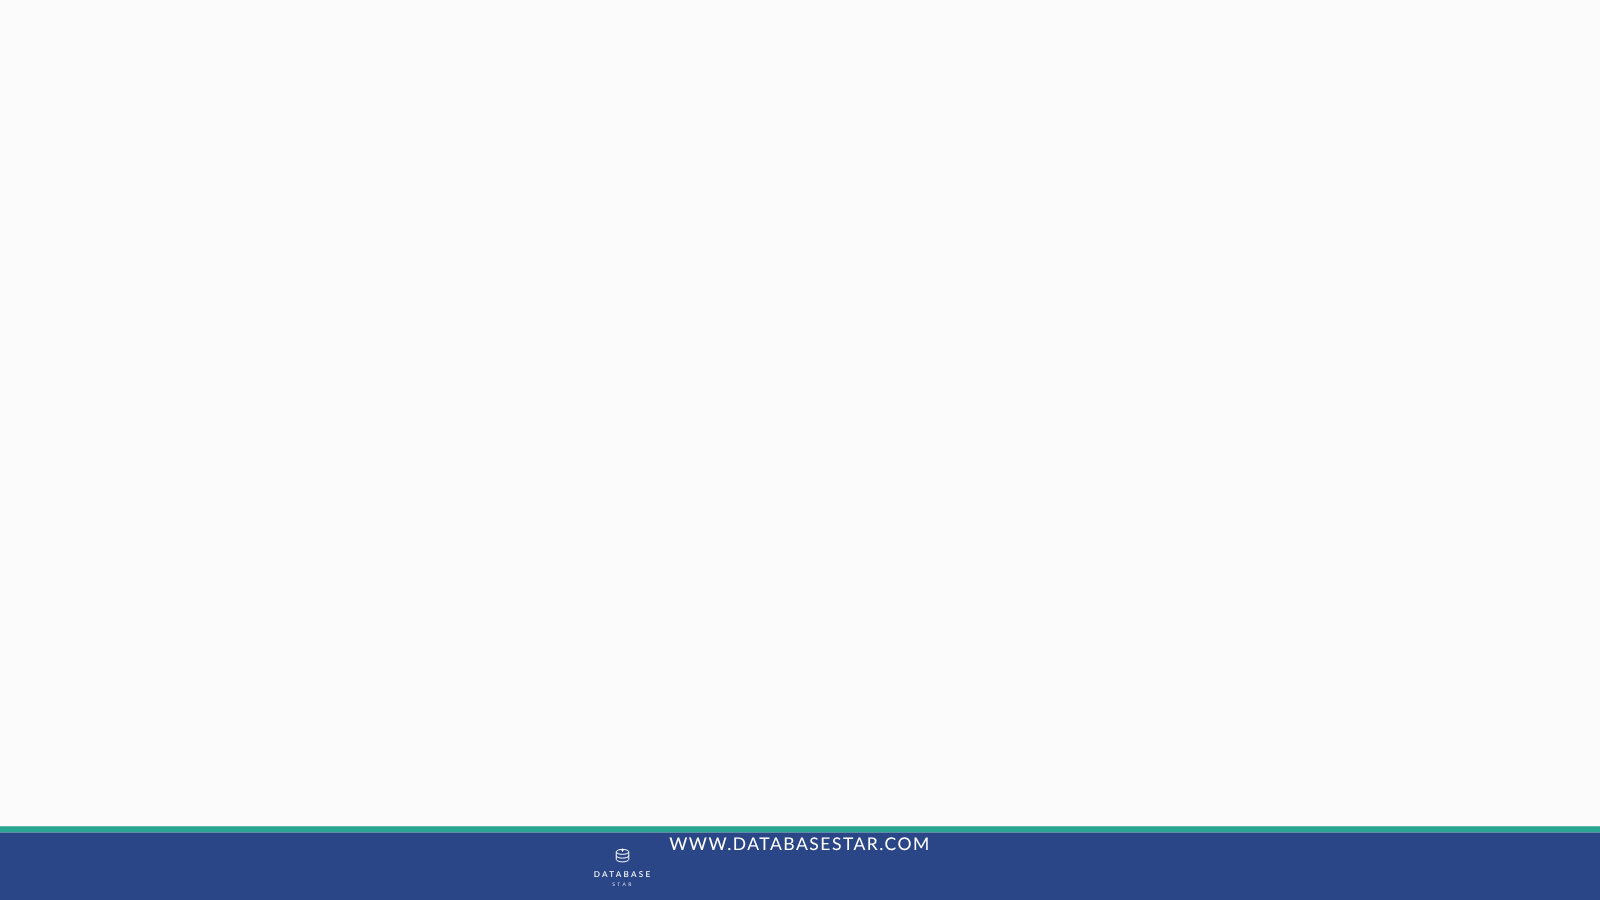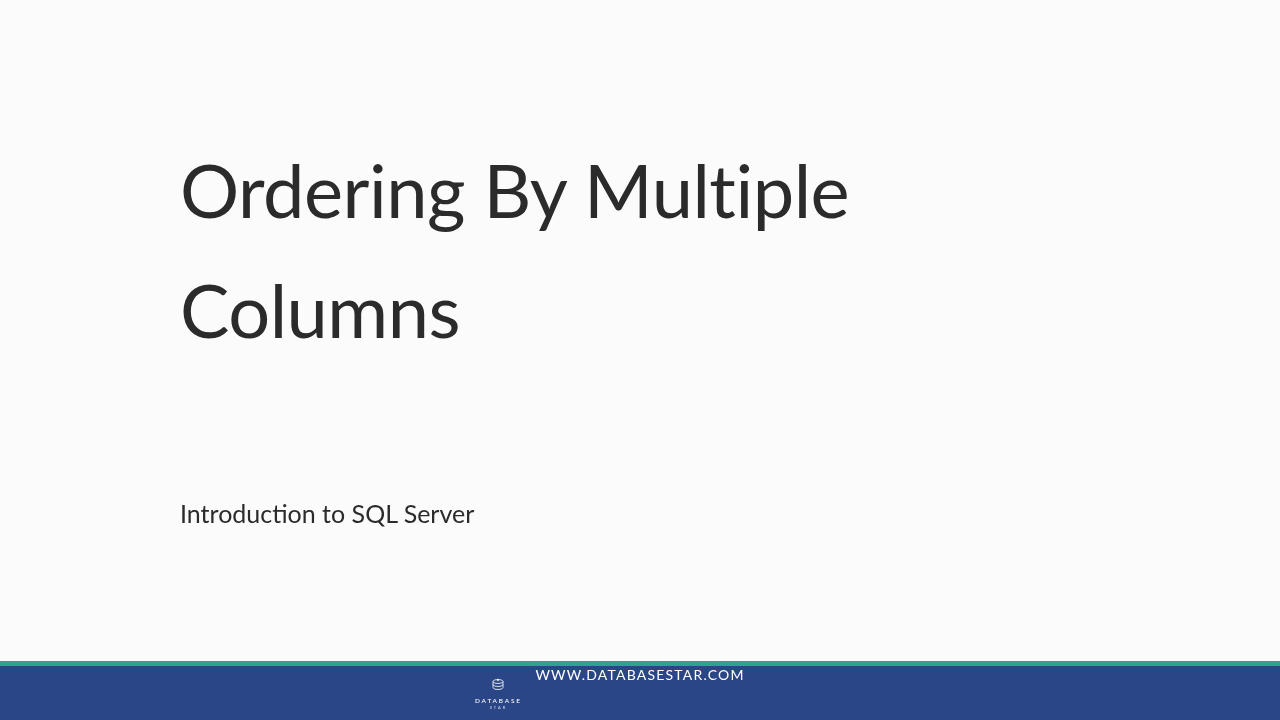--- a/index.html
+++ b/index.html
@@ -75,22 +75,20 @@
     font-size: 4px;
     letter-spacing: 2px;
     margin-top: -1px;
   }
 </style>
 </head>
 <body>
 
 <div class="slide">
   <div class="content">
-    <h1 class="title">Ordering By Multiple Columns</h1>
-    <p class="subtitle">Introduction to SQL Server</p>
   </div>
   <div class="accent-bar"></div>
   <div class="footer">
     <div class="footer-logo">
       <div class="logo-mark">
         <svg width="16" height="18" viewBox="0 0 16 18">
           <ellipse cx="8" cy="5" rx="5" ry="2" fill="none" stroke="#fff" stroke-width="0.8"></ellipse>
           <path d="M3 5 v6 a5 2 0 0 0 10 0 v-6" fill="none" stroke="#fff" stroke-width="0.8"></path>
           <path d="M3 8 a5 2 0 0 0 10 0" fill="none" stroke="#fff" stroke-width="0.8"></path>
           <path d="M8 2 l1 1.5 l-1 1.5 l-1 -1.5 z" fill="#fff"></path>

